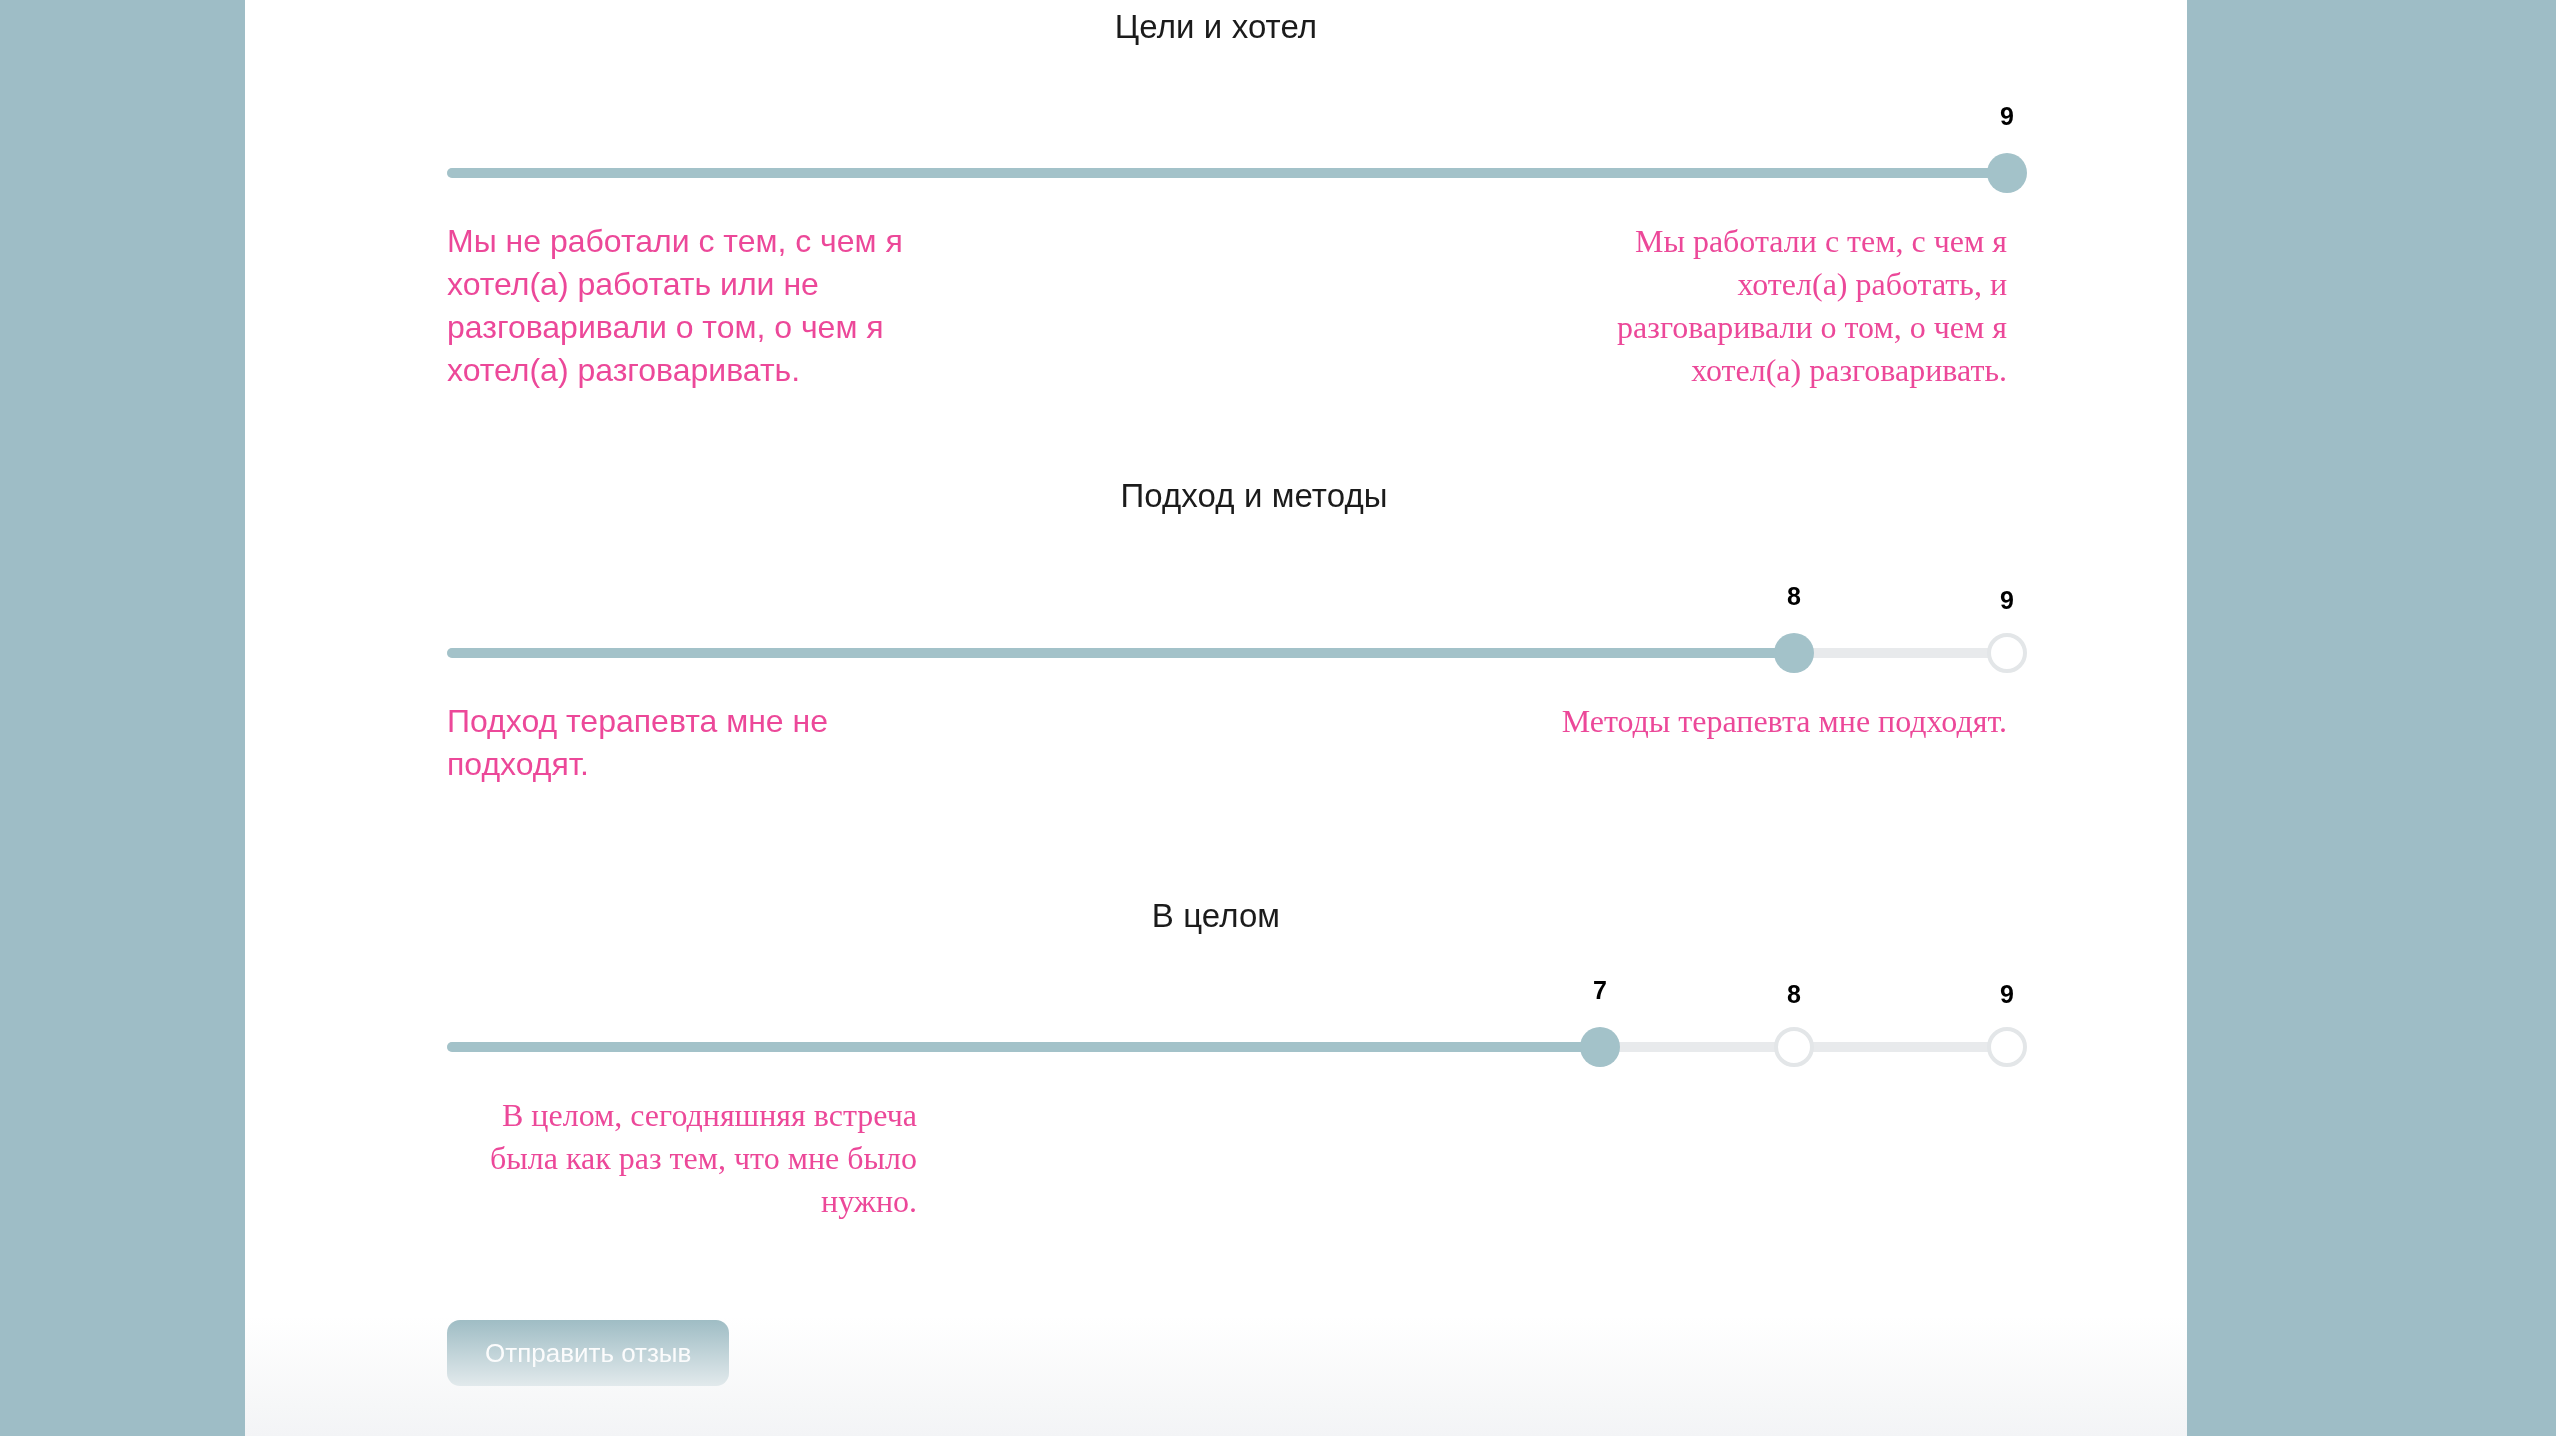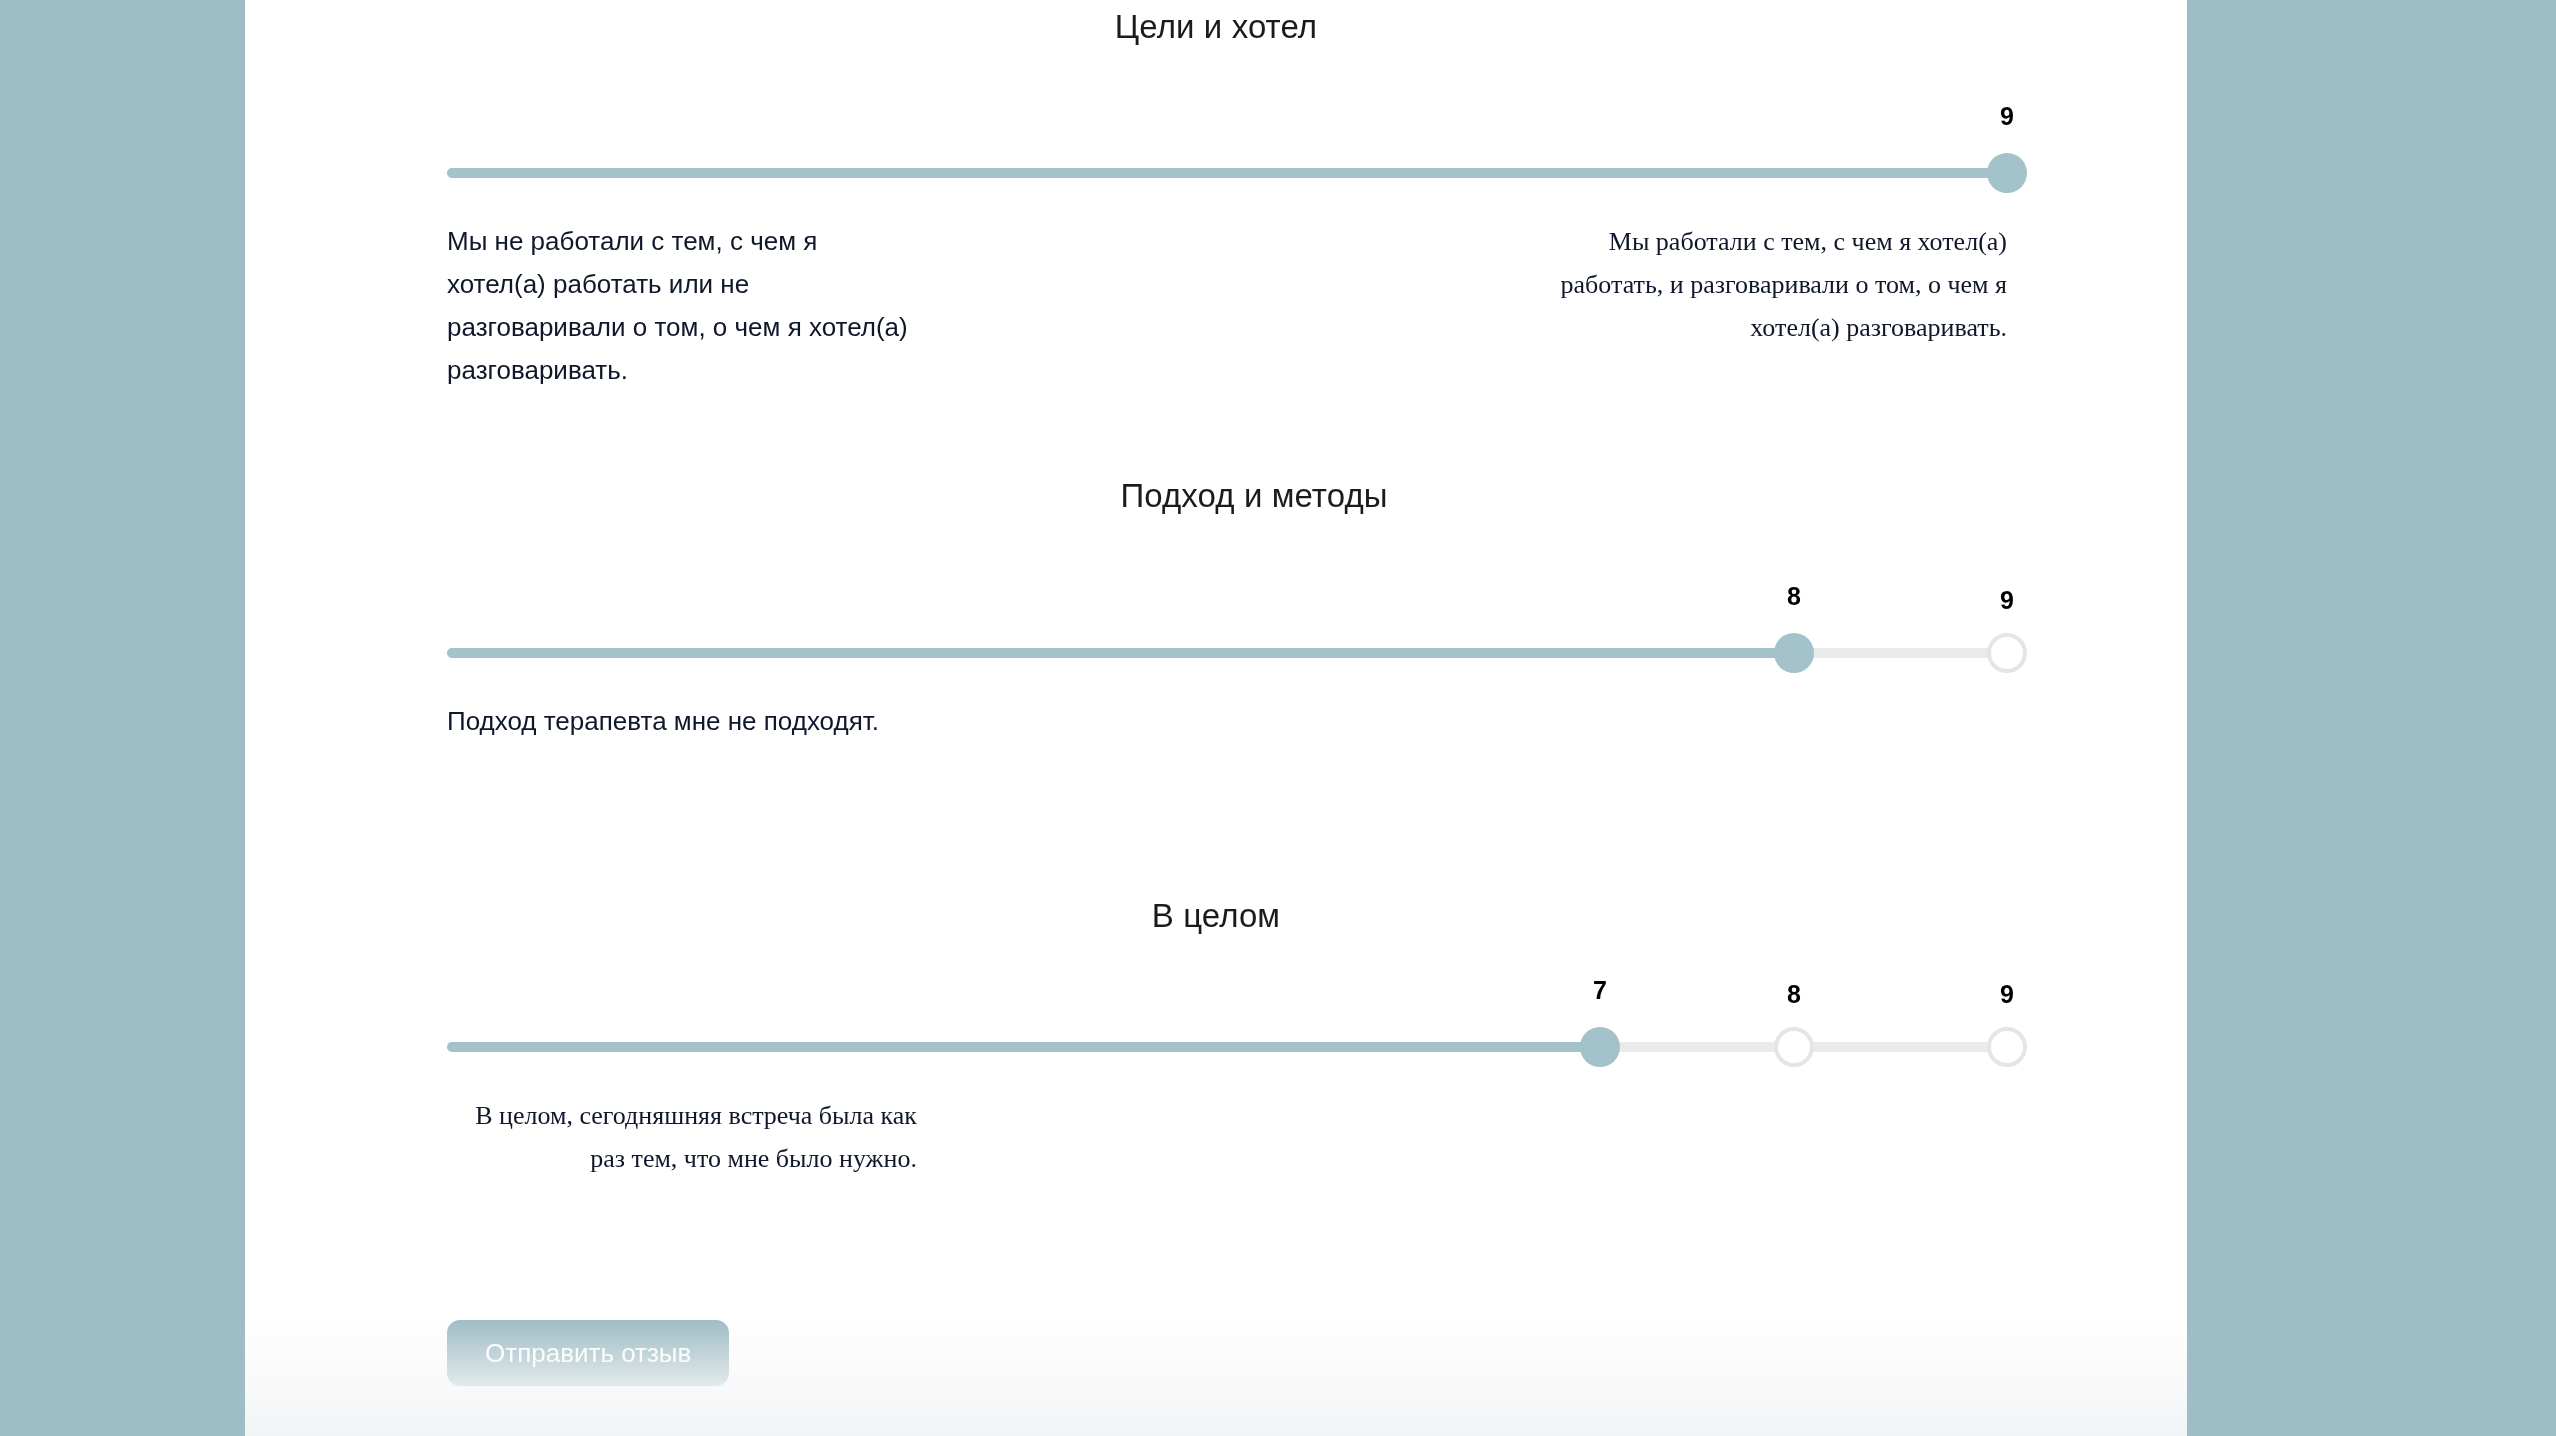--- a/index.html
+++ b/index.html
@@ -128,23 +128,23 @@
   .captions {
     position: absolute;
     left: 202px;
     width: 1560px;
     display: flex;
     justify-content: space-between;
     align-items: flex-start;
   }
 
   .caption {
-    font-size: 26px;
+    font-size: 32px;
     line-height: 43px;
-    color: #0f172a;
+    color: #ec4899;
     width: 470px;
   }
 
   .caption.left {
     text-align: left;
   }
 
   .caption.right {
     text-align: right;
     font-family: Liberation Serif, serif;
@@ -205,20 +205,21 @@
       <div class="thumb filled" style="left: 1347px;">
         <span class="thumb-value">8</span>
       </div>
       <div class="thumb hollow" style="left: 1560px;">
         <span class="thumb-value">9</span>
       </div>
     </div>
 
     <div class="captions" style="top: 700px;">
       <div class="caption left">Подход терапевта мне не подходят.</div>
+      <div class="caption right">Методы терапевта мне подходят.</div>
     </div>
 
     <div class="section" style="top: 897px;">
       <h2 class="section-title">В целом</h2>
     </div>
 
     <div class="slider-wrap" style="top: 1016px;">
       <div class="slider-track-bg"></div>
       <div class="slider-track-fill" style="width: 1153px;"></div>
       <div class="thumb filled" style="left: 1153px;">

